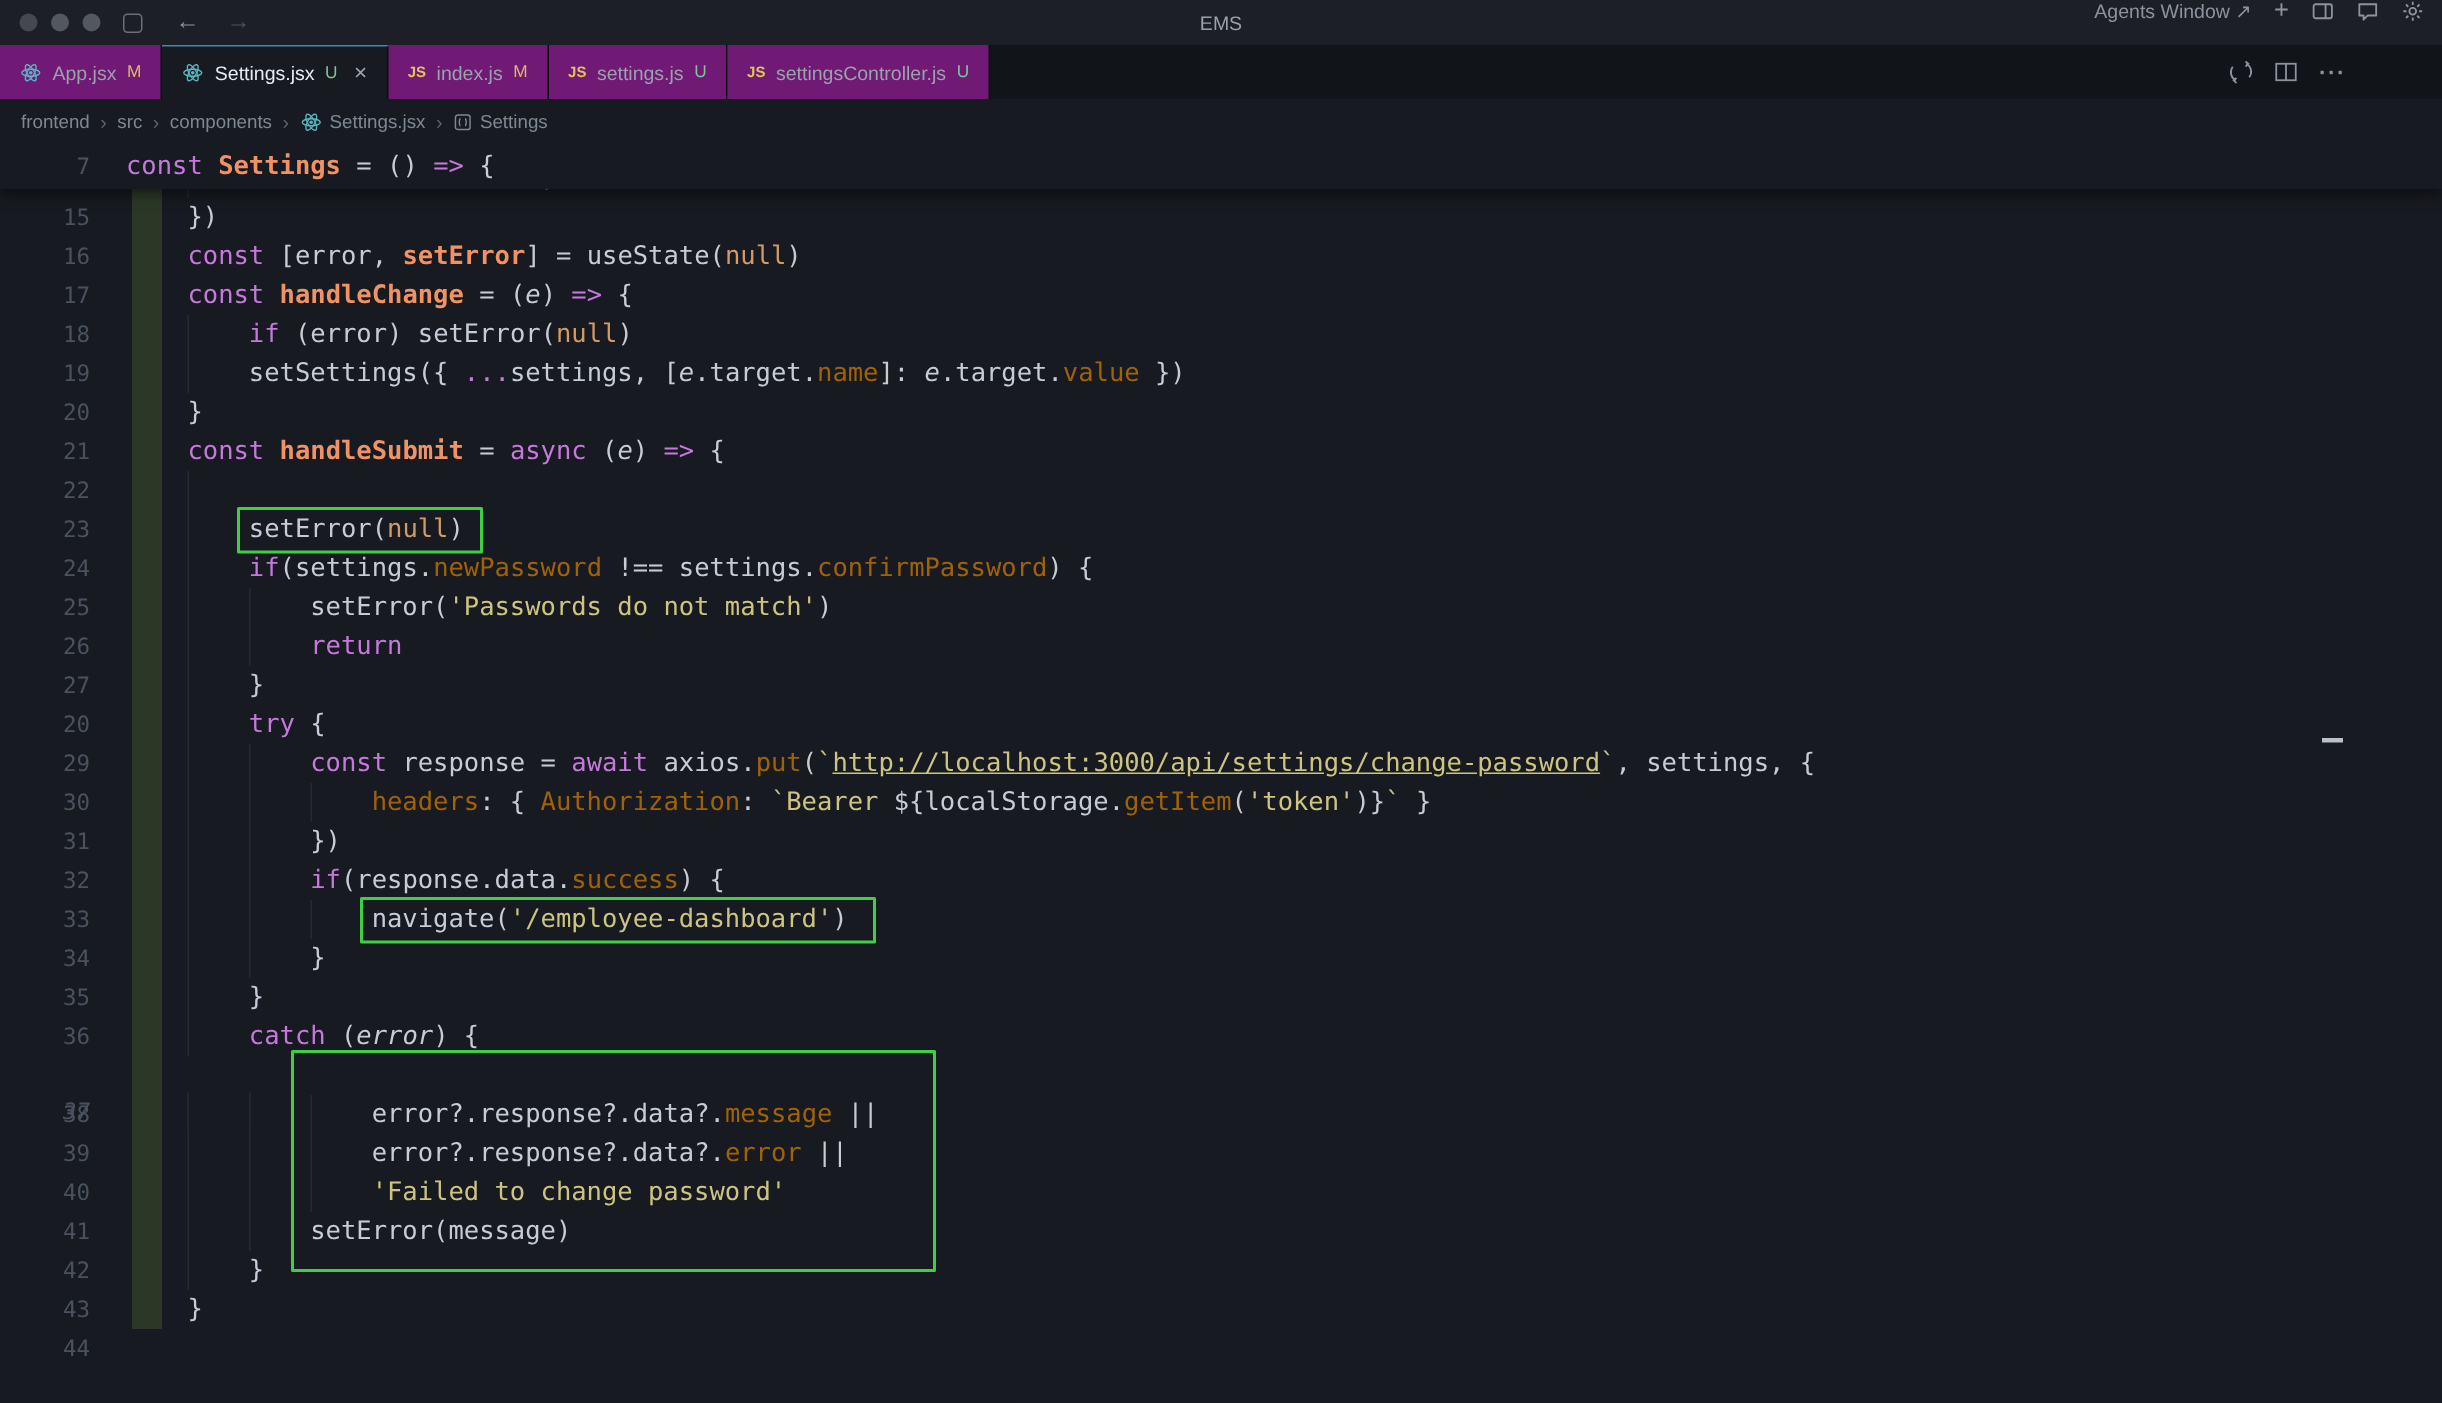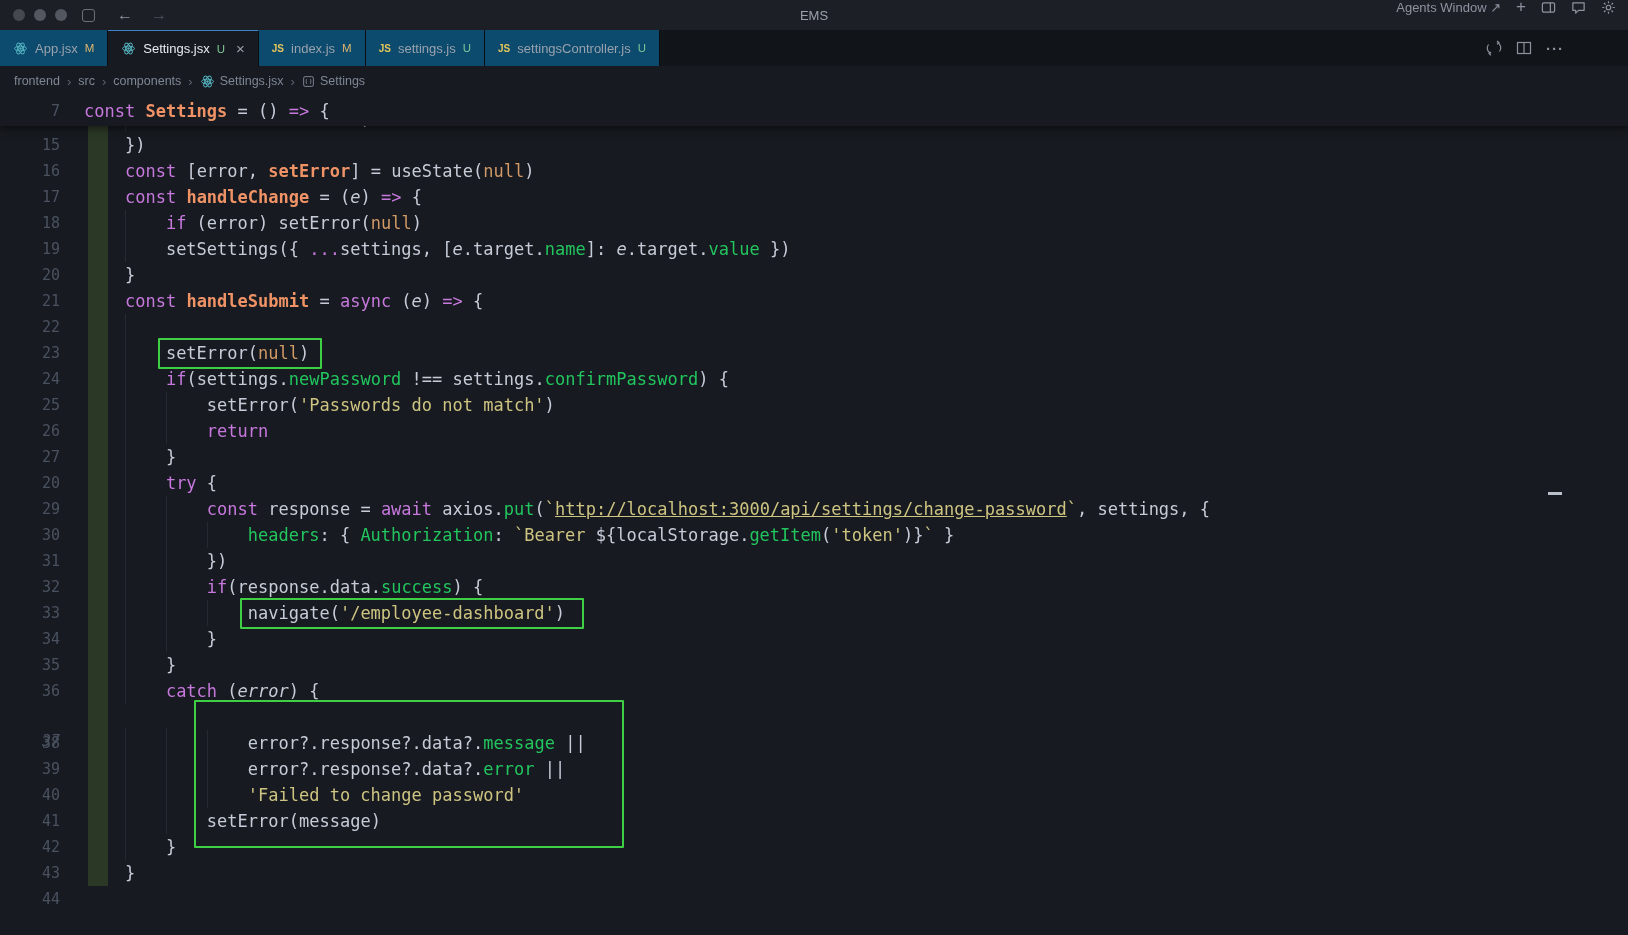--- a/index.html
+++ b/index.html
@@ -15,21 +15,21 @@
   .tl.first{margin-left:13px;background:#45494f;}
   .sq-icon{width:11px;height:11px;border:1.5px solid #6b7077;border-radius:3px;margin-left:15px;}
   .nav-arrow{font-size:16px;margin-left:22px;}
   .nav-arrow.fwd{color:#4c525b;margin-left:18px;}
   .tb-title{position:absolute;left:50%;transform:translateX(-50%);color:#9aa1ab;}
   .tb-right{position:absolute;right:12px;top:0;height:30px;display:flex;align-items:flex-start;gap:15px;}
   .plus-ic{font-size:17px;line-height:1;margin-top:-2px;}
   
   .tabbar{position:absolute;top:30px;left:0;right:0;height:36px;background:#111419;display:flex;z-index:15;}
   .tab{display:flex;align-items:center;gap:7px;padding:0 13px;font-size:13px;color:#9aa2ac;
-    background:#0c4a6e;border-right:1px solid #0a0c0f;height:100%;box-sizing:border-box;cursor:pointer;}
+    background:#701a75;border-right:1px solid #0a0c0f;height:100%;box-sizing:border-box;cursor:pointer;}
   .tab.active{background:#171a20;color:#e8ebef;border-top:1.5px solid #3d85c9;}
   .badge{font-size:11.5px;}
   .badge.modified{color:#dcb66d;}
   .badge.untracked{color:#7ec699;}
   .close{margin-left:4px;font-size:15px;color:#9aa2ac;}
   .jsic{color:#e2c55a;font-weight:bold;font-size:10px;font-family:"Liberation Sans",sans-serif;}
   .tab-actions{position:absolute;left:1486px;top:30px;height:36px;display:flex;align-items:center;gap:14px;color:#8d939e;z-index:16;}
   .more-dots{font-size:15px;font-weight:bold;letter-spacing:1px;}
   
   .breadcrumb{position:absolute;top:66px;left:0;right:0;height:30px;background:#171a20;
@@ -41,21 +41,21 @@
   .git-band{position:absolute;left:88px;top:28px;width:20px;height:762px;background:#2c3826;z-index:1;}
   .line{position:absolute;left:0;right:0;height:26px;font-family:"DejaVu Sans Mono",monospace;
     font-size:17px;line-height:26px;z-index:2;}
   .ln{position:absolute;left:0;top:0;width:60px;text-align:right;color:#4a5260;font-size:15px;
     font-family:"DejaVu Sans Mono",monospace;}
   .code{position:absolute;left:84px;top:0;white-space:pre;}
   .guide{position:absolute;top:0;bottom:0;width:1px;background:#252a32;}
   .t-d{color:#c6ccd7;}
   .t-kw{color:#c678dd;}
   .t-fn{color:#ef9366;font-weight:bold;}
-  .t-pr{color:#22c55e;}
+  .t-pr{color:#a16207;}
   .t-st{color:#cec481;}
   .t-nm{color:#d19a66;}
   .t-pm{color:#c6ccd7;font-style:italic;}
   .t-lk{color:#cec481;text-decoration:underline;}
   .sticky{position:absolute;top:0;left:0;right:0;height:30px;background:#171a20;
     box-shadow:0 3px 8px rgba(0,0,0,.5);z-index:5;}
   .sticky .line{top:2px;z-index:6;}
   .hl-box{position:absolute;border:2px solid #3fcf44;border-radius:1px;z-index:7;background:transparent;}
   .overview-dash{position:absolute;left:1548px;top:396px;width:14px;height:3px;background:#b9c0c9;z-index:8;}
   svg{display:block;}

